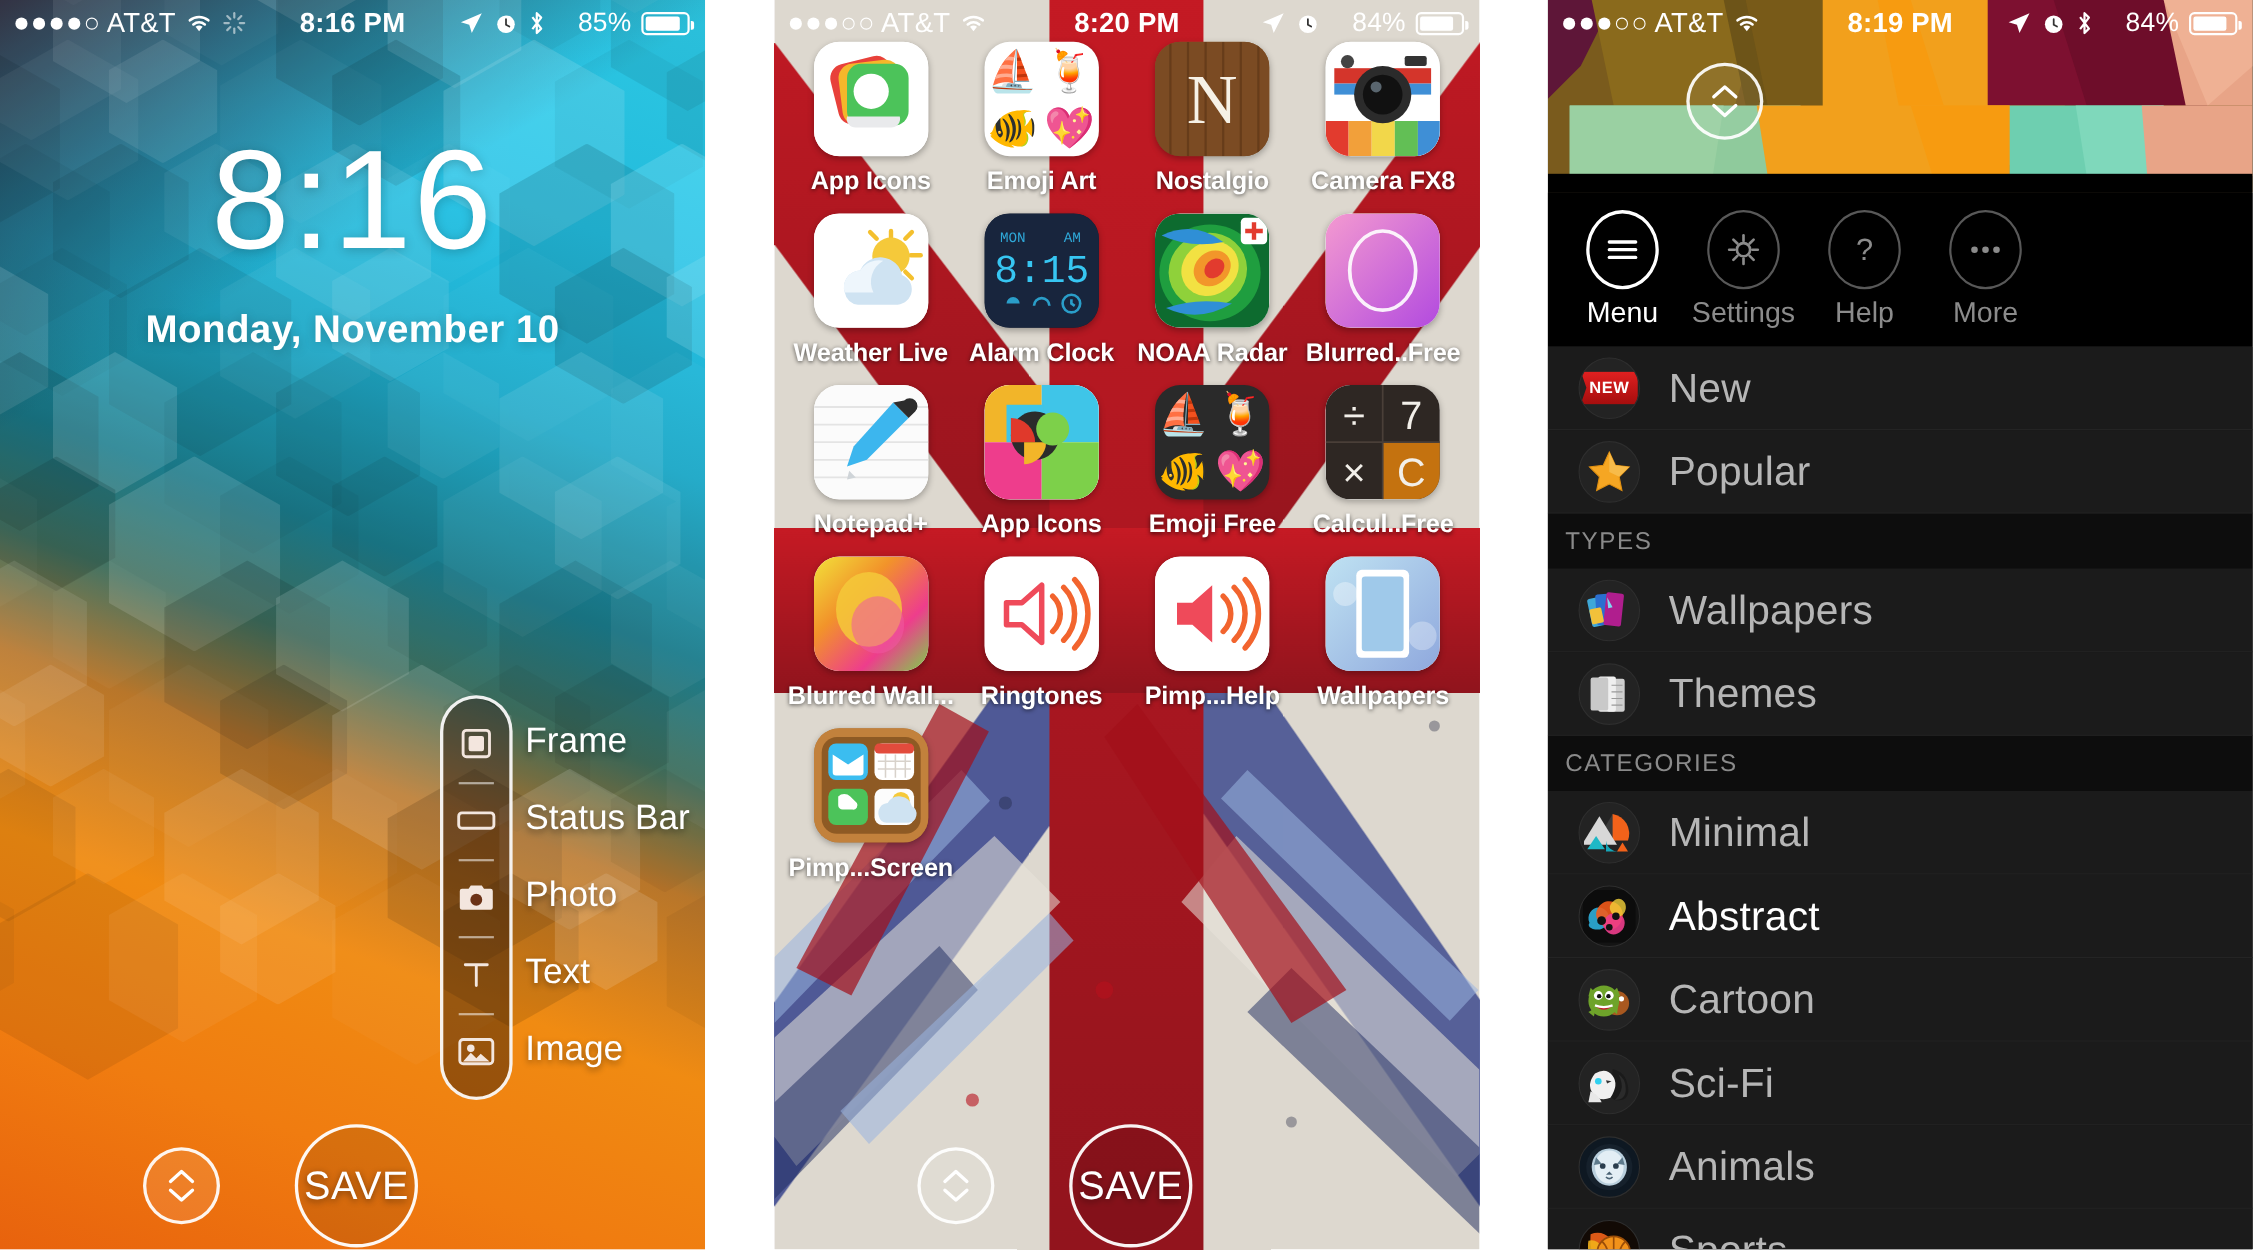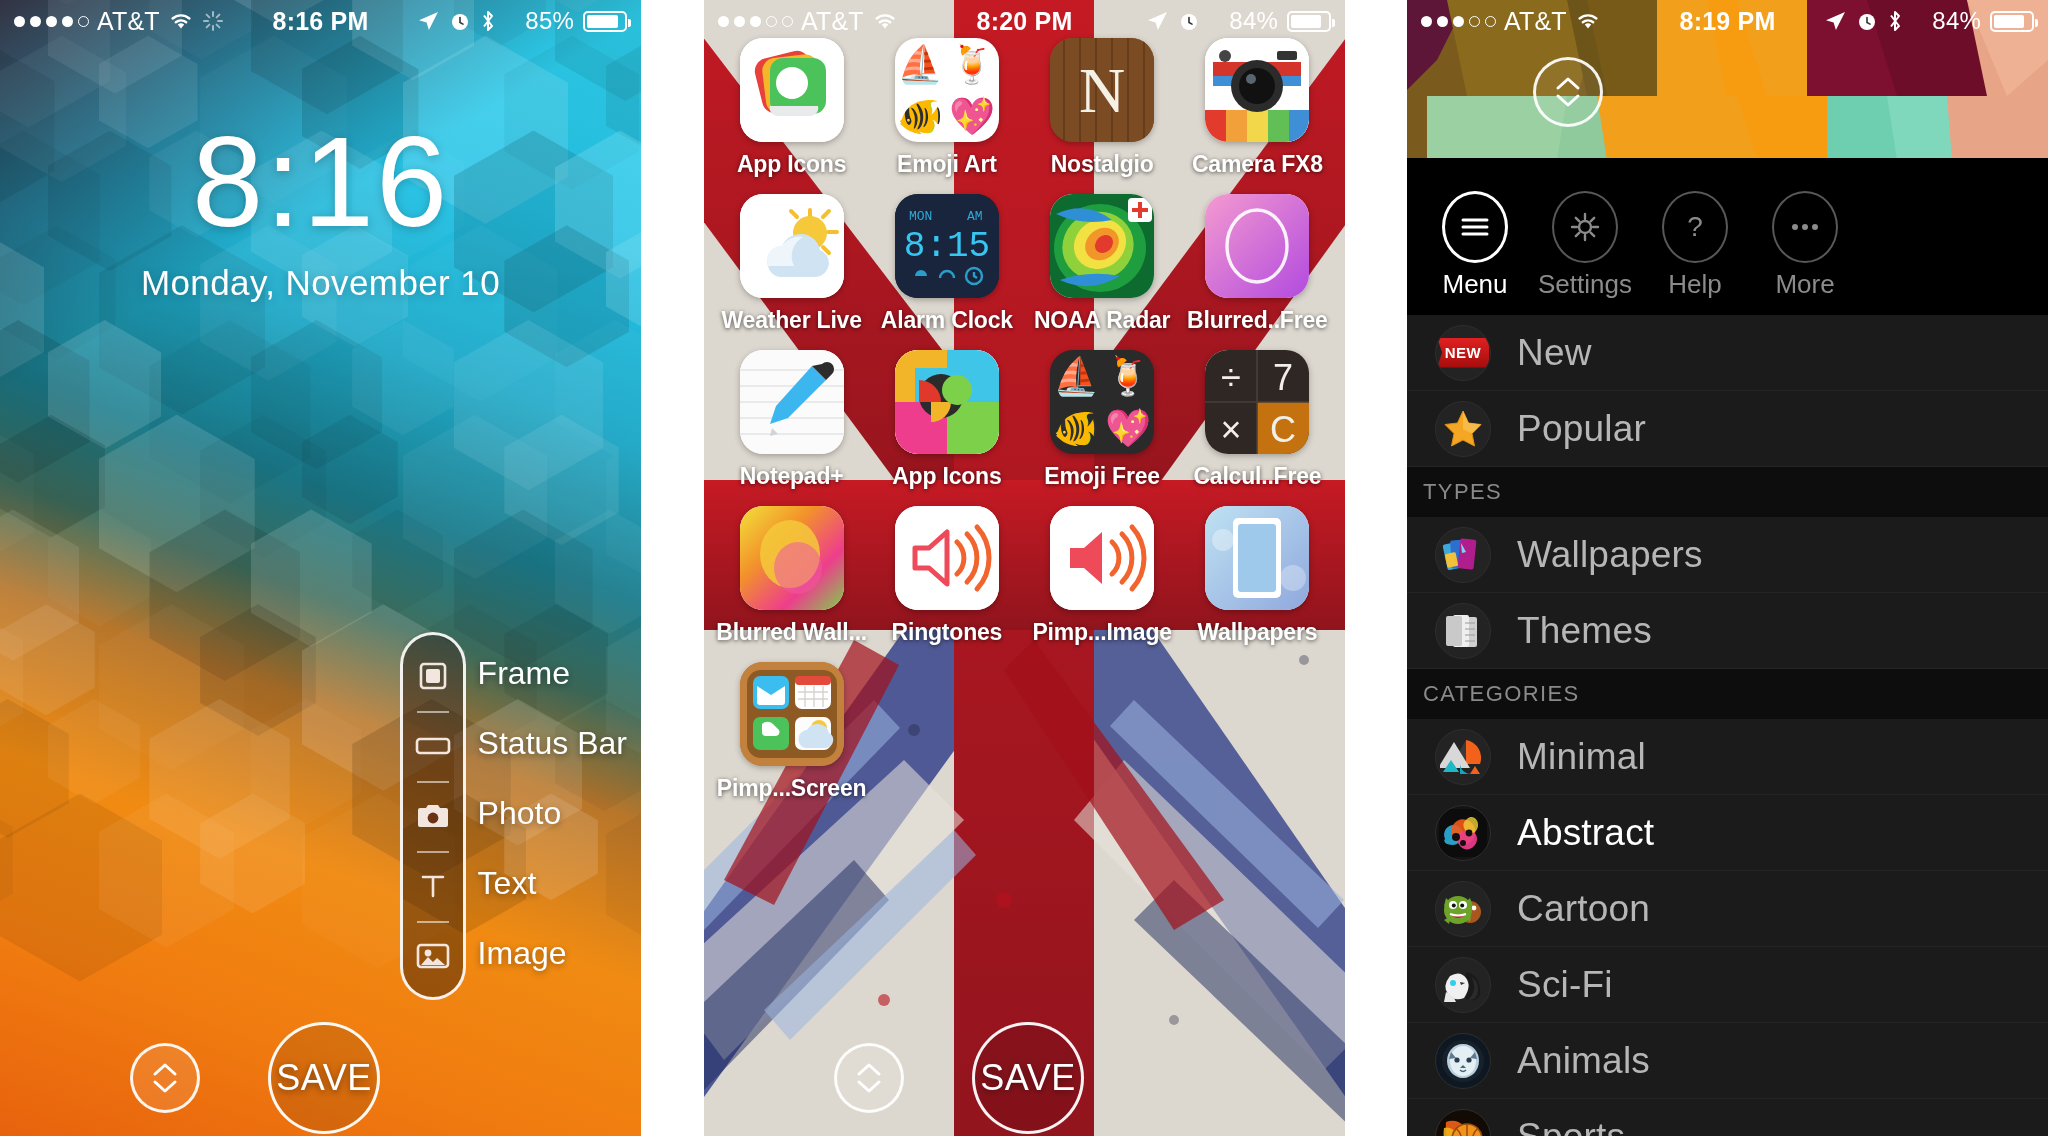--- a/index.html
+++ b/index.html
@@ -59,21 +59,21 @@
     clip-path:polygon(50% 0%,100% 25%,100% 75%,50% 100%,0% 75%,0% 25%);
   }
   .clock{
     position:absolute; left:0; right:0; top:118px; text-align:center;
     color:#fff; z-index:20; text-shadow:0 2px 10px rgba(0,0,0,.22);
   }
   .clock .time{
     font-size:128px; font-weight:200; line-height:1;
     letter-spacing:2px; font-family:"Liberation Sans", sans-serif;
   }
-  .clock .date{ font-size:35px; font-weight:400; margin-top:17px; letter-spacing:.4px; }
+  .clock .date{ font-size:35px; font-weight:700; margin-top:34px; letter-spacing:.4px; }
 
   
   .toolrail{
     position:absolute; right:14px; bottom:136px; z-index:30;
     display:flex; align-items:flex-start; gap:0;
   }
   .rail{
     width:66px; border:3px solid rgba(255,255,255,.92);
     border-radius:33px; background:rgba(30,12,4,.42);
     display:flex; flex-direction:column; align-items:center;
@@ -721,21 +721,21 @@
         <svg width="104" height="104" viewBox="0 0 104 104">
           <rect width="104" height="104" fill="#fff"></rect>
           <path d="M20 42h14l18-16v52L34 62H20z" fill="#ef4a5a"></path>
           <g fill="none" stroke="#f2642e" stroke-width="5" stroke-linecap="round">
             <path d="M62 36a22 22 0 010 32"></path>
             <path d="M72 28a34 34 0 010 48"></path>
             <path d="M82 21a46 46 0 010 62"></path>
           </g>
         </svg>
       </div>
-      <div class="applabel">Pimp...Image</div>
+      <div class="applabel">Pimp...Help</div>
     </div>
 
     <div class="app">
       <div class="appicon">
         <svg width="104" height="104" viewBox="0 0 104 104">
           <defs>
             <linearGradient id="wp" x1="0" y1="0" x2="1" y2="1">
               <stop offset="0" stop-color="#bfe2f2"></stop>
                   <stop offset="1" stop-color="#8fa8dd"></stop>
             </linearGradient>

